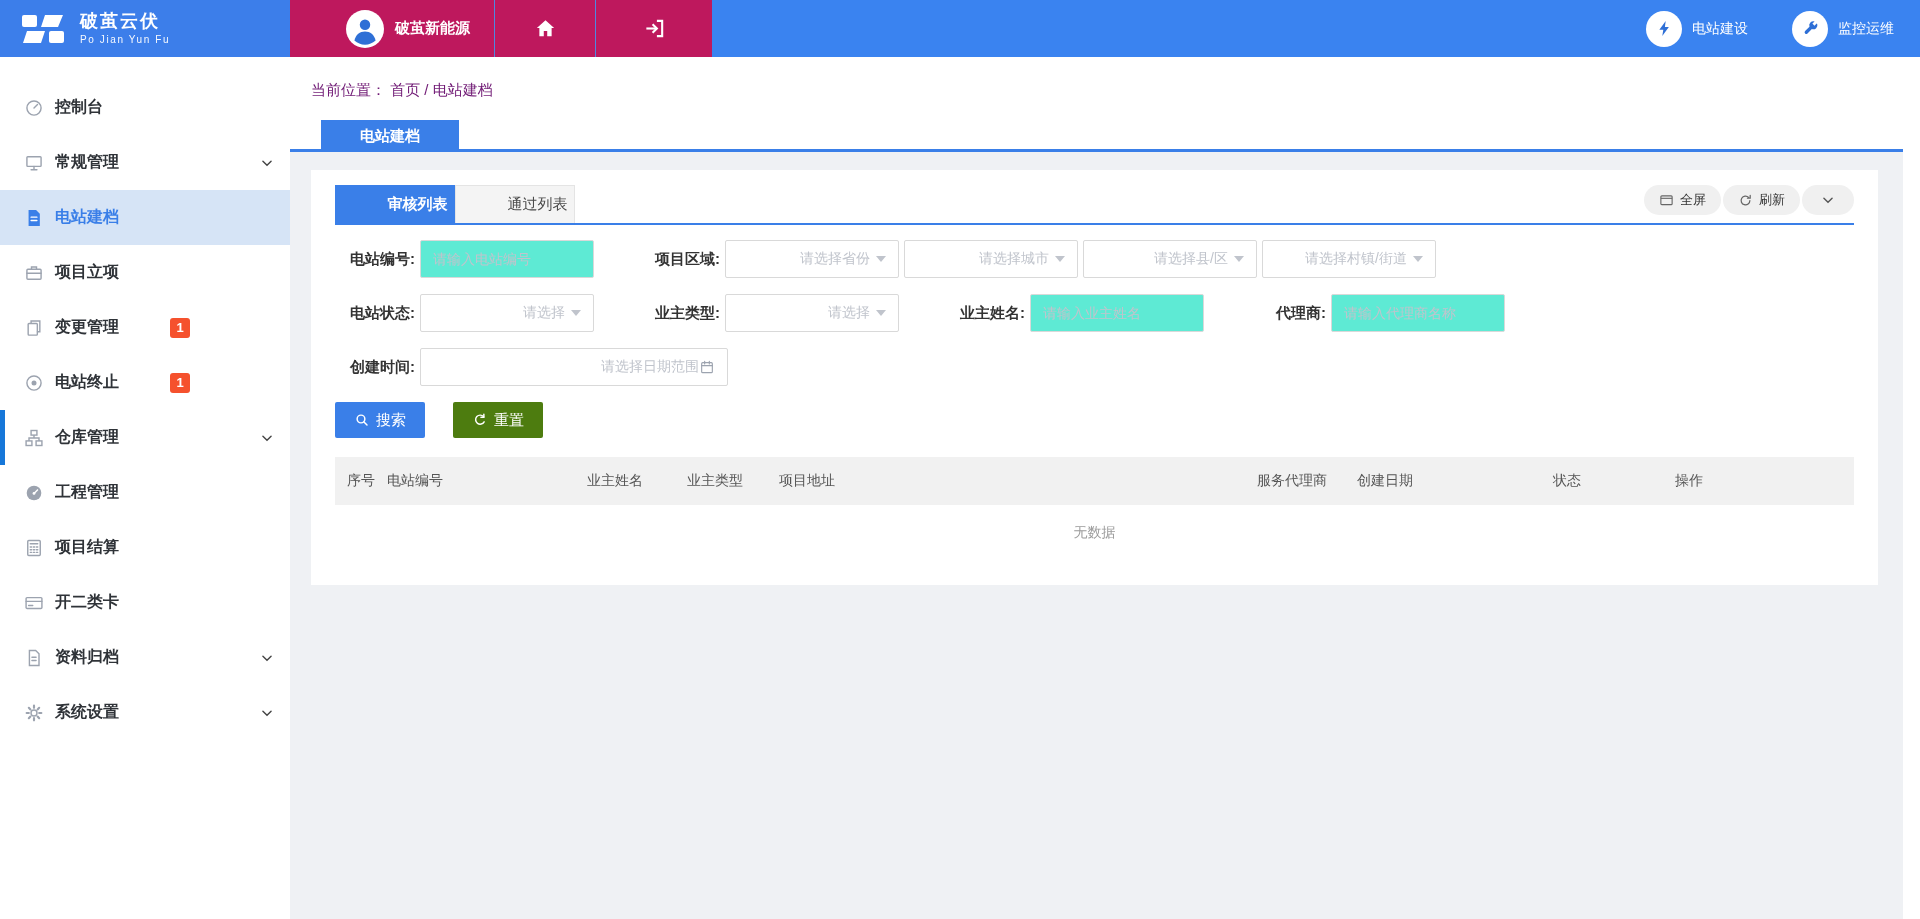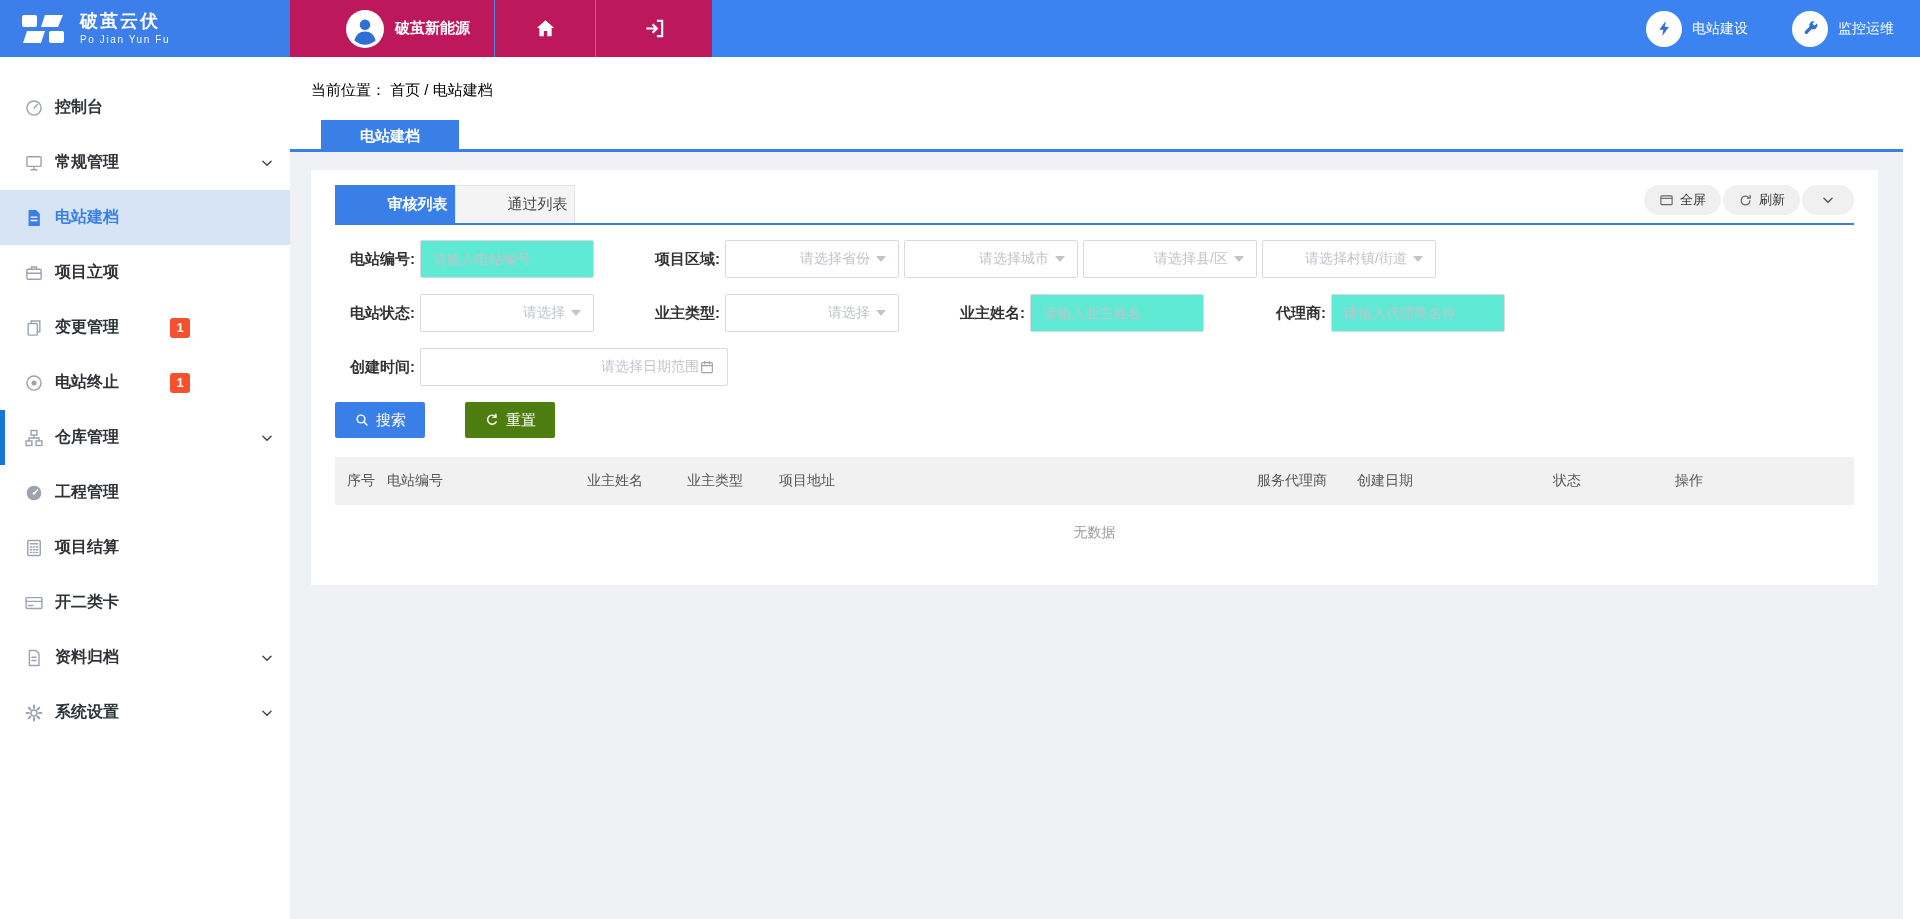--- a/index.html
+++ b/index.html
@@ -30,21 +30,21 @@
   .s-ico{margin-left:24px;flex:none;}
   .s-lbl{margin-left:11px;font-size:16px;font-weight:600;color:#2F3338;}
   .s-item.active{background:#D6E4F6;}
   .s-item.active .s-lbl{color:#3A7FE8;}
   .s-item.accent::before{content:"";position:absolute;left:0;top:0;bottom:0;width:5px;background:#1677D9;}
   .badge{position:absolute;left:170px;top:50%;transform:translateY(-50%);min-width:20px;height:20px;background:#F5512D;color:#fff;font-size:13px;font-weight:bold;border-radius:3px;display:flex;align-items:center;justify-content:center;padding:0 2px;box-sizing:border-box;}
   .chev{position:absolute;right:16px;}
 
   .main{flex:1;position:relative;display:flex;flex-direction:column;min-width:0;}
   .crumb-area{background:#fff;height:95px;box-sizing:border-box;border-bottom:3px solid #3A7FE8;}
-  .breadcrumb{margin:24px 0 0 21px;font-size:15px;color:#000000;}
+  .breadcrumb{margin:24px 0 0 21px;font-size:15px;color:#701a75;}
   .page-tab{margin:20px 0 0 31px;width:138px;height:33px;background:#3A7FE8;color:#fff;font-size:15px;font-weight:bold;display:flex;align-items:center;justify-content:center;cursor:pointer;}
   .content{flex:1;background:#EFF1F4;}
   .scroll-strip{position:absolute;top:0;right:0;width:17px;height:100%;background:#fff;z-index:5;}
 
   
   .panel{margin:18px 42px 0 21px;background:#fff;height:415px;box-sizing:border-box;padding:0 24px;}
   .panel-head{display:flex;justify-content:space-between;align-items:flex-end;padding-top:15px;border-bottom:2px solid #3A7FE8;}
   .tabs{display:flex;}
   .tab{height:38px;width:120px;display:flex;align-items:center;justify-content:center;font-size:15px;box-sizing:border-box;cursor:pointer;padding-left:45px;}
   .tab.active{background:#3A7FE8;color:#fff;font-weight:bold;}
@@ -58,21 +58,21 @@
   .f-lbl{font-size:15px;font-weight:600;color:#333;text-align:right;flex:none;white-space:nowrap;}
   .w80{width:80px;}.w76{width:76px;}
   .ml46{margin-left:46px;}.ml8{margin-left:8px;}
   .inp{width:174px;height:38px;box-sizing:border-box;border:1px solid #D9D9D9;border-radius:2px;padding:0 12px;font-size:14px;color:#333;margin-left:5px;background:#5eead4;outline:none;font-family:inherit;}
   .inp::placeholder{color:#C0C4CC;}
   .sel{width:174px;height:38px;box-sizing:border-box;border:1px solid #D9D9D9;border-radius:2px;margin-left:5px;background:#fff;display:flex;align-items:center;justify-content:flex-end;padding:0 12px;cursor:pointer;}
   .sel-ph{font-size:14px;color:#C0C4CC;white-space:nowrap;overflow:hidden;}
   .caret{width:0;height:0;border-left:5px solid transparent;border-right:5px solid transparent;border-top:6px solid #C0C4CC;flex:none;margin-left:6px;}
   .date{width:308px;}
 
-  .actions{display:flex;gap:12px;margin-top:6px;}
+  .actions{display:flex;margin-top:6px;}
   .btn{height:36px;width:90px;display:flex;align-items:center;justify-content:center;gap:6px;color:#fff;font-size:15px;border:none;border-radius:2px;cursor:pointer;font-family:inherit;}
   .btn-search{background:#3A7FE8;}
   .btn-reset{background:#4d7c0f;margin-left:28px;}
 
   .table-head{margin-top:19px;height:48px;background:#F1F1F1;display:flex;align-items:center;font-size:14px;color:#555;padding-left:12px;box-sizing:border-box;}
   .col{flex:none;}
   .c0{width:40px;}.c1{width:200px;}.c2{width:100px;}.c3{width:92px;}.c4{width:478px;}
   .c5{width:100px;}.c6{width:196px;}.c7{width:122px;}.c8{flex:1;}
   .empty{height:56px;display:flex;align-items:center;justify-content:center;color:#9B9B9B;font-size:14px;}
 </style>

